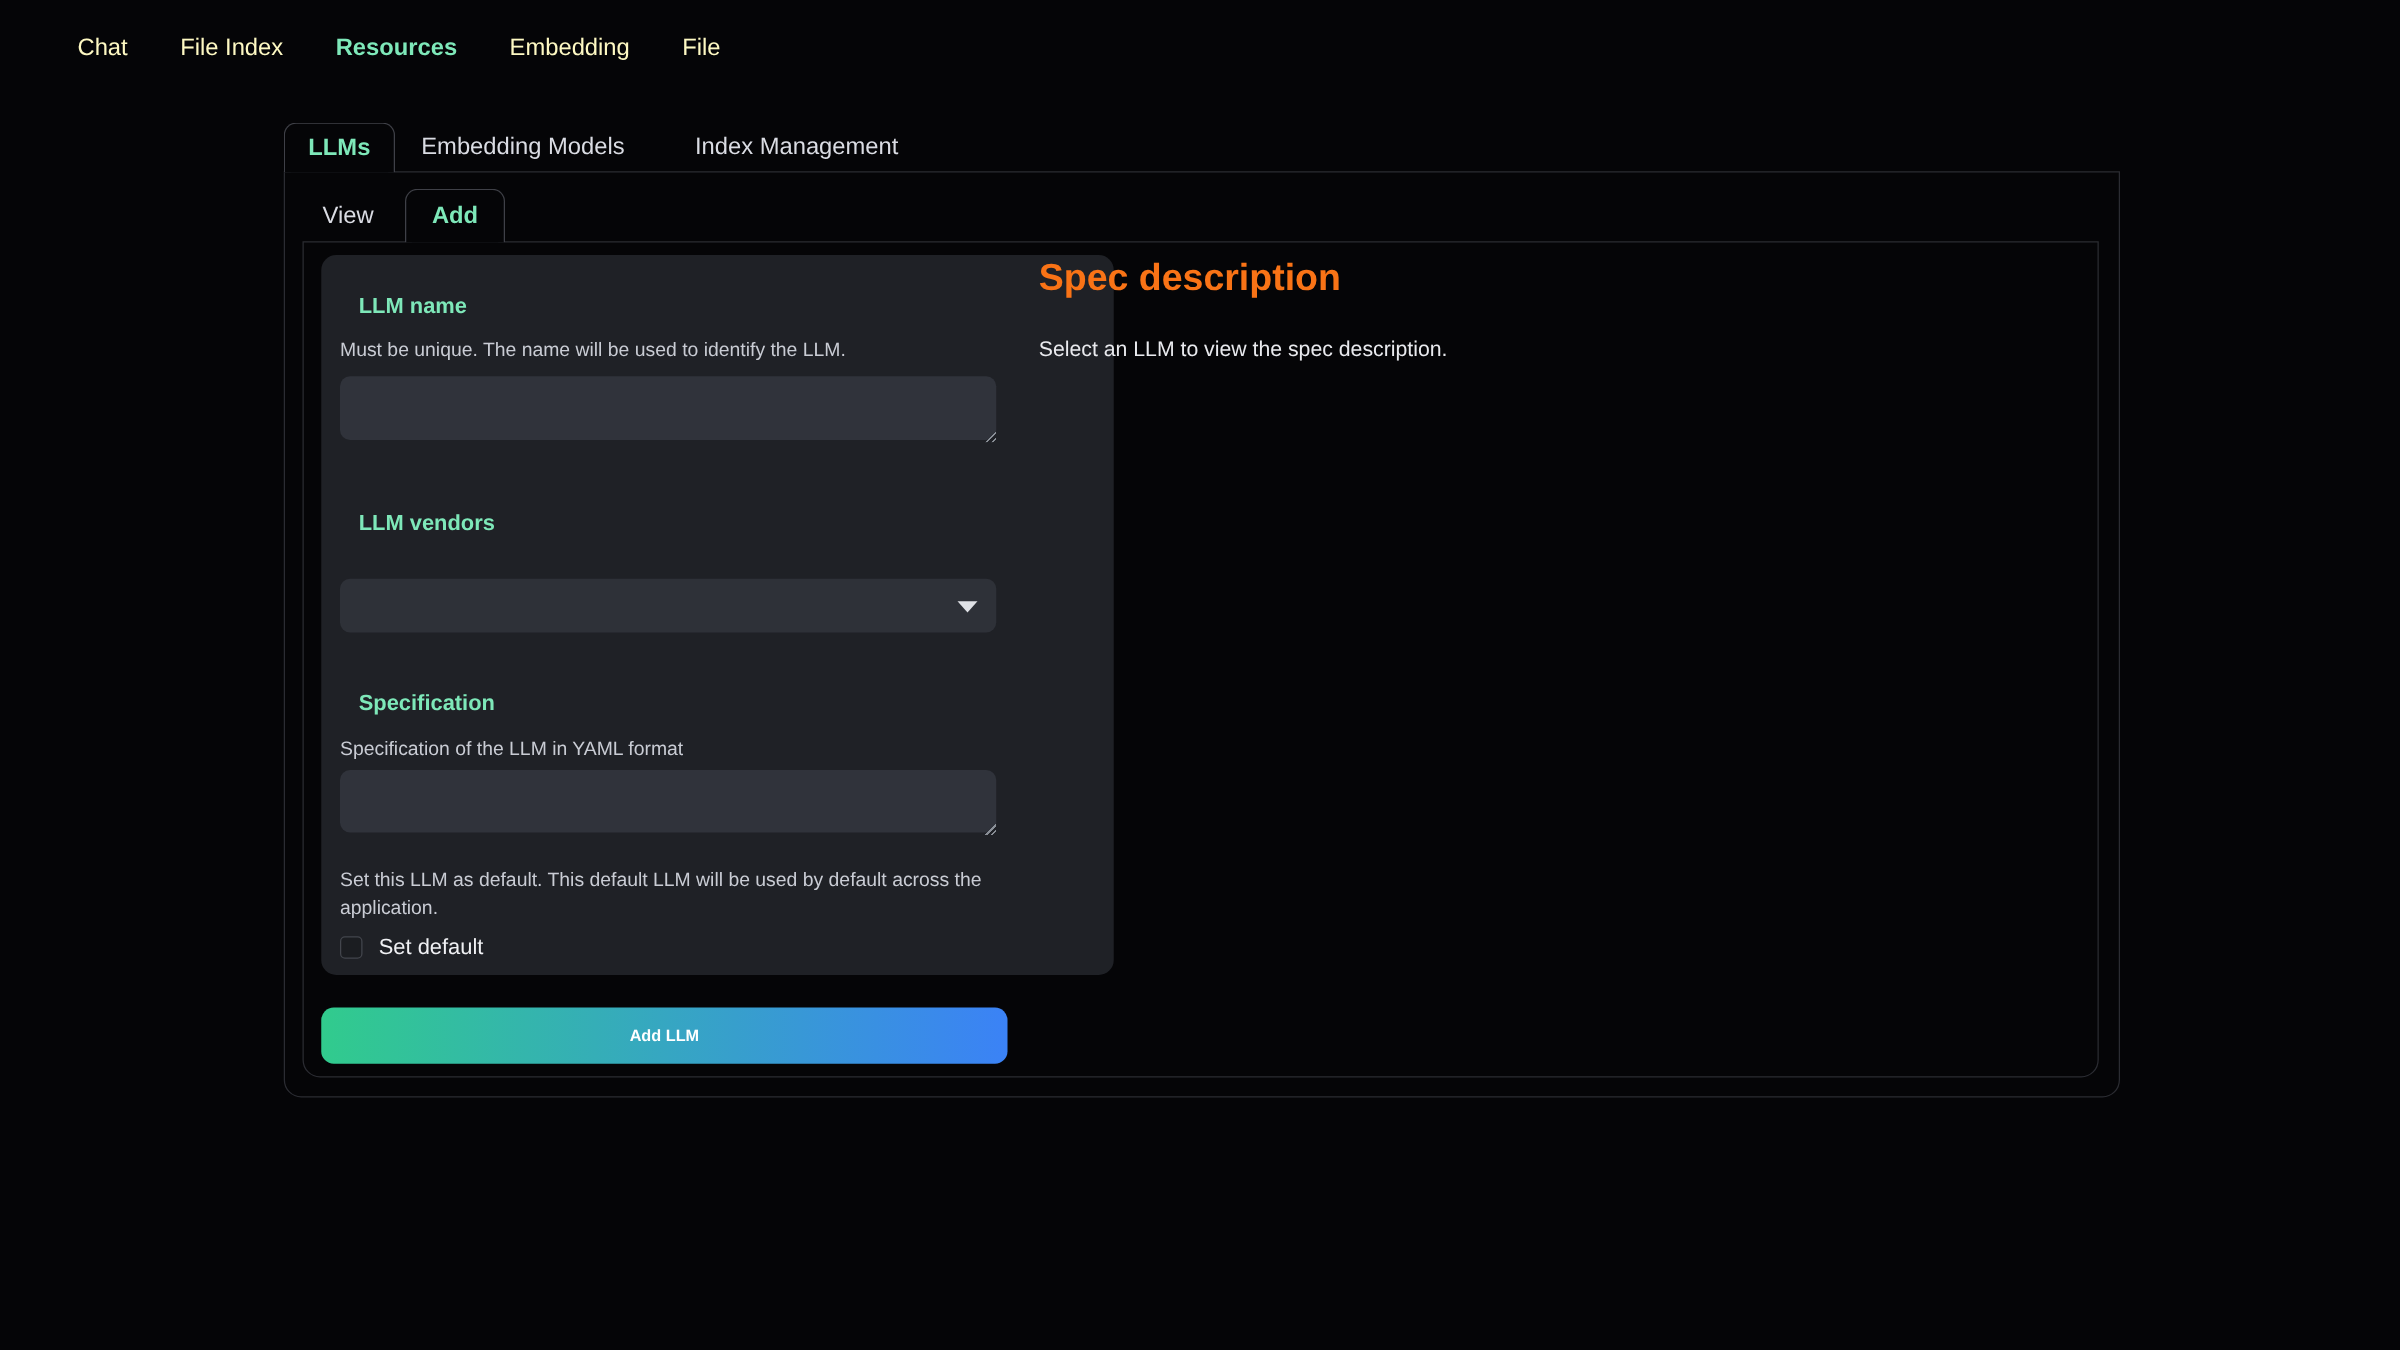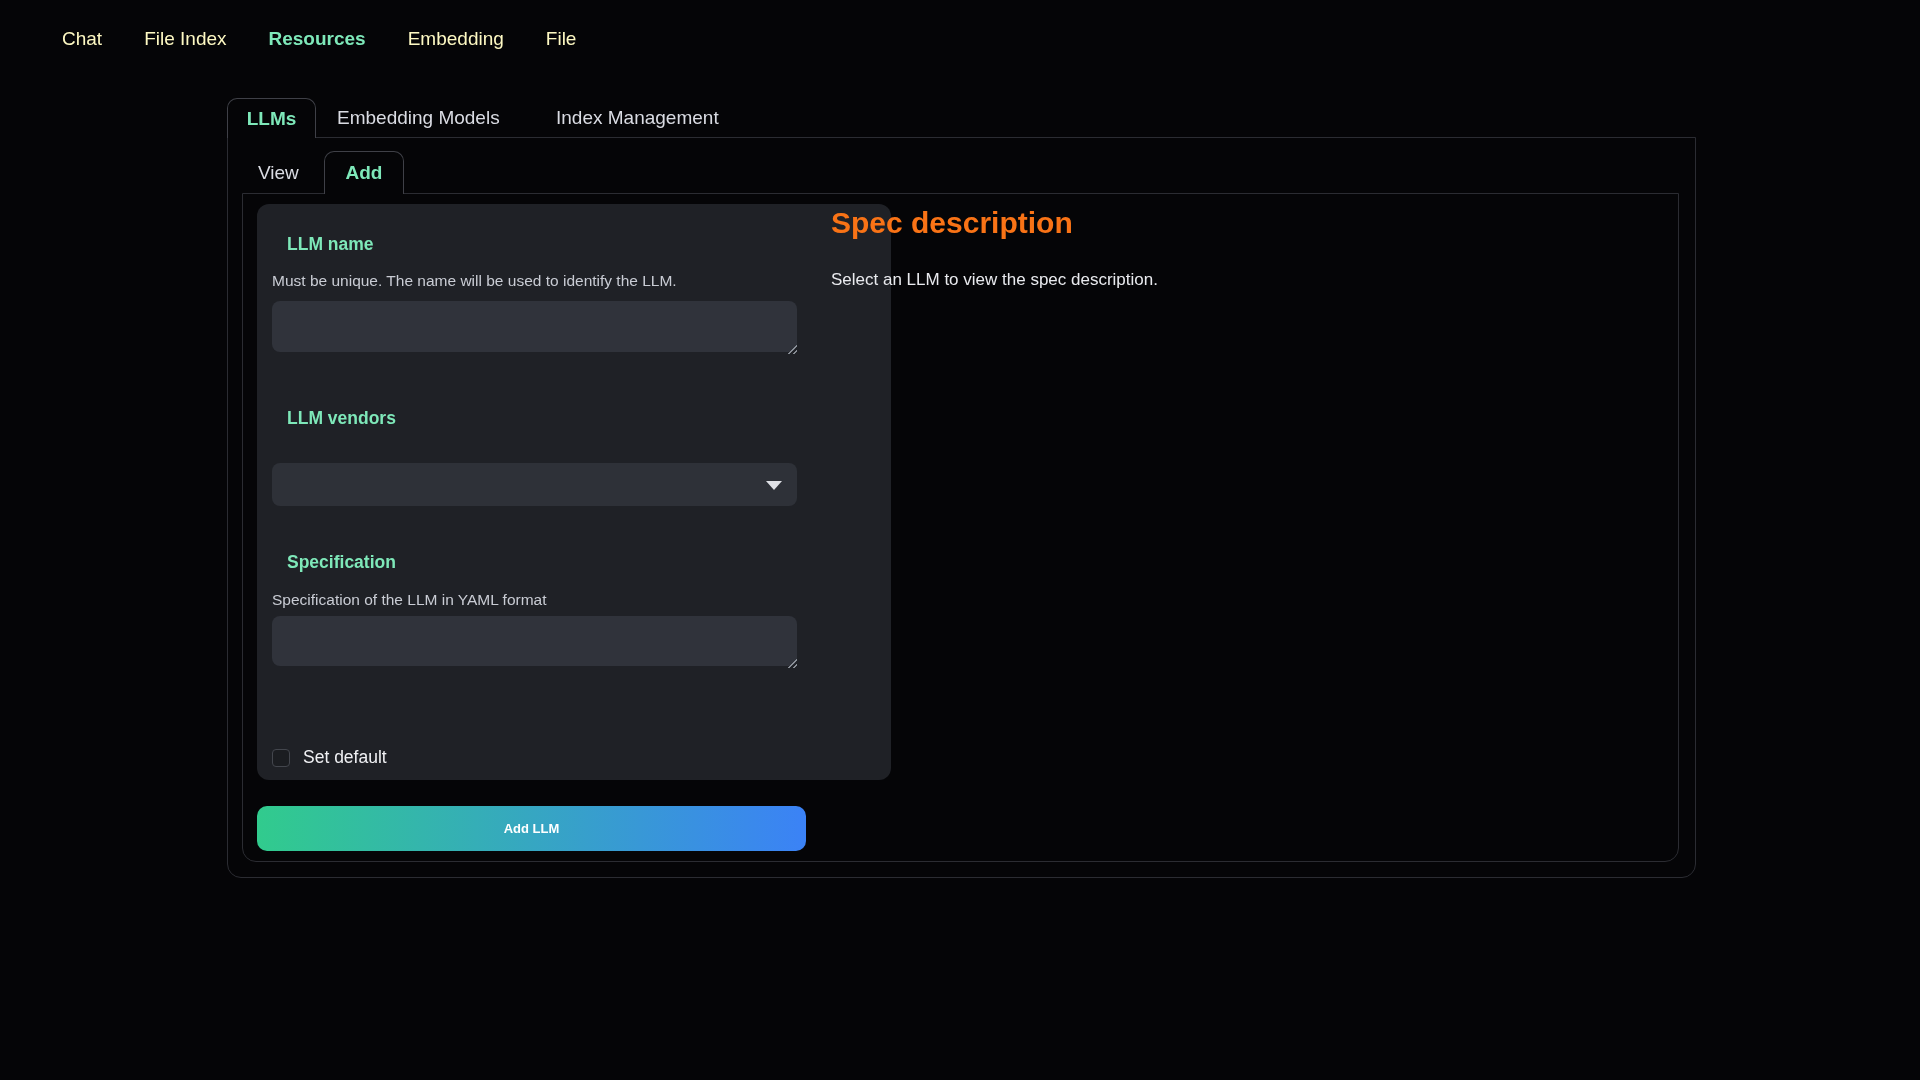--- a/index.html
+++ b/index.html
@@ -136,20 +136,21 @@
   <div class="dropdown">
     <span></span>
     <div class="caret"></div>
   </div>
 
   <div class="block-label" style="top:348px;">Specification</div>
   <div class="block-info" style="top:385px;">Specification of the LLM in YAML format</div>
   <textarea class="textarea" style="top: 412px; height: 50px;"></textarea>
   <div class="resize-handle" style="left:529px;top:453px;"></div>
 
+  <div class="block-info" style="top:490px;width:522px;">Set this LLM as default. This default LLM will be used by default across the application.</div>
   <div class="checkbox-row">
     <div class="checkbox"></div>
     <div class="checkbox-label">Set default</div>
   </div>
 </div>
 
 <button class="submit-btn">Add LLM</button>
 
 <div class="spec-title">Spec description</div>
 <div class="spec-body">Select an LLM to view the spec description.</div>

